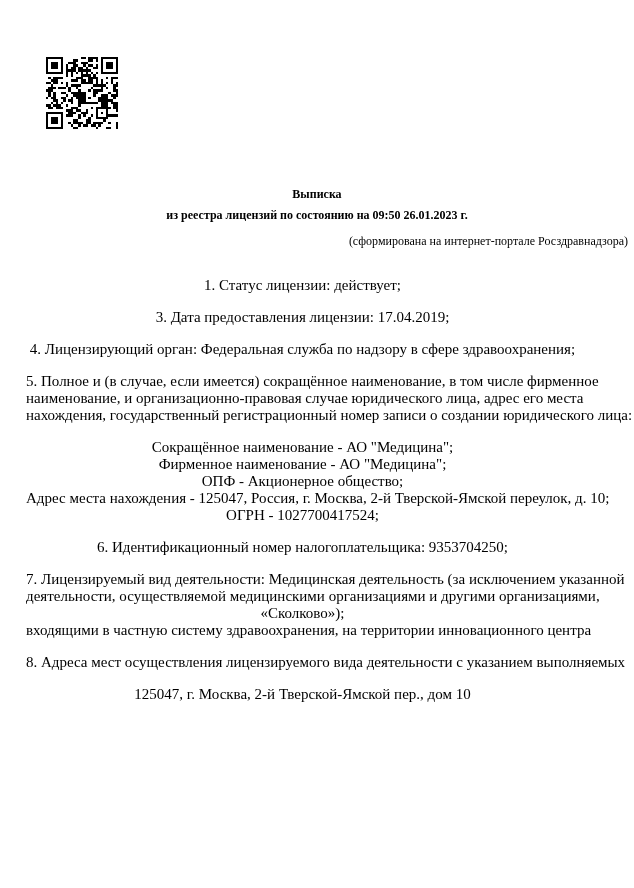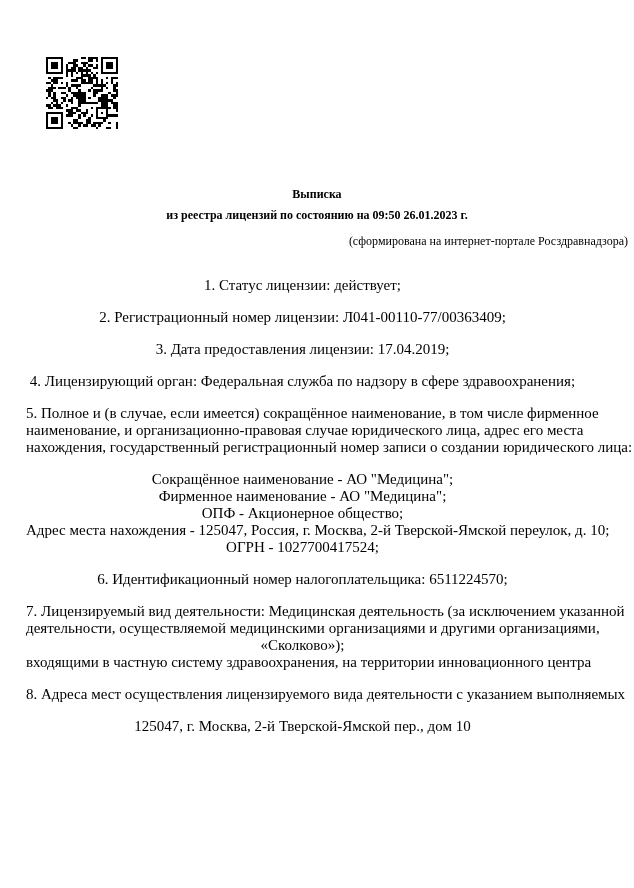--- a/index.html
+++ b/index.html
@@ -491,23 +491,20 @@
   </div>
 
   <div class="subtitle">(сформирована на интернет-портале Росздравнадзора)</div>
 
   <div class="doc-body">
 
     <p>
       <span class="line">1. Статус лицензии: действует;</span>
     </p>
 
-    <p>
-      <span class="line">2. Регистрационный номер лицензии: Л041-00110-77/00363409;</span>
-    </p>
 
     <p>
       <span class="line">3. Дата предоставления лицензии: 17.04.2019;</span>
     </p>
 
     <p>
       <span class="line">4. Лицензирующий орган: Федеральная служба по надзору в сфере здравоохранения;</span>
     </p>
 
     <p>
@@ -520,21 +517,21 @@
     <p>
       </p>
       <div class="line">Сокращённое наименование - АО "Медицина";</div>
       <div class="line">Фирменное наименование - АО "Медицина";</div>
       <div class="line">ОПФ - Акционерное общество;</div>
       <div class="line">Адрес места нахождения - 125047, Россия, г. Москва, 2-й Тверской-Ямской переулок, д. 10;</div>
       <div class="line">ОГРН - 1027700417524;</div>
     <p></p>
 
     <p>
-      <span class="line">6. Идентификационный номер налогоплательщика: 6511224570;</span>
+      <span class="line">6. Идентификационный номер налогоплательщика: 9353704250;</span>
     </p>
 
     <p>
       </p>
       <div class="line">7. Лицензируемый вид деятельности: Медицинская деятельность (за исключением указанной</div>
       <div class="line">деятельности, осуществляемой медицинскими организациями и другими организациями,</div>
       <div class="line">«Сколково»);</div>
       <div class="line">входящими в частную систему здравоохранения, на территории инновационного центра</div>
     <p></p>
 

